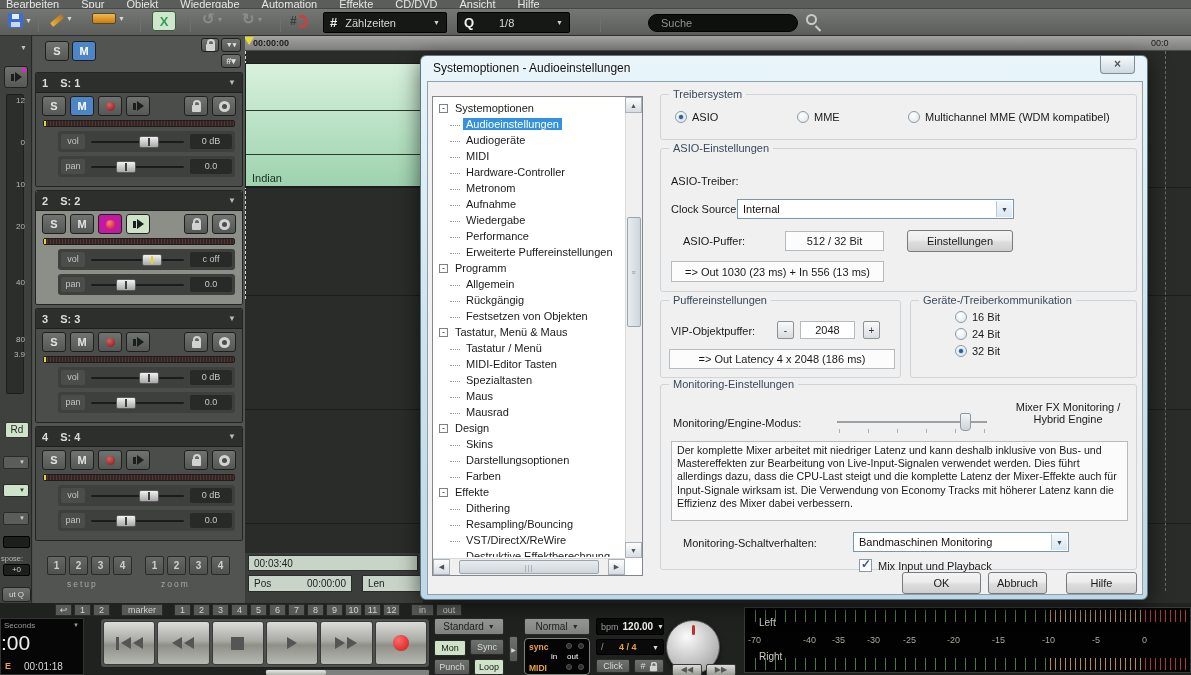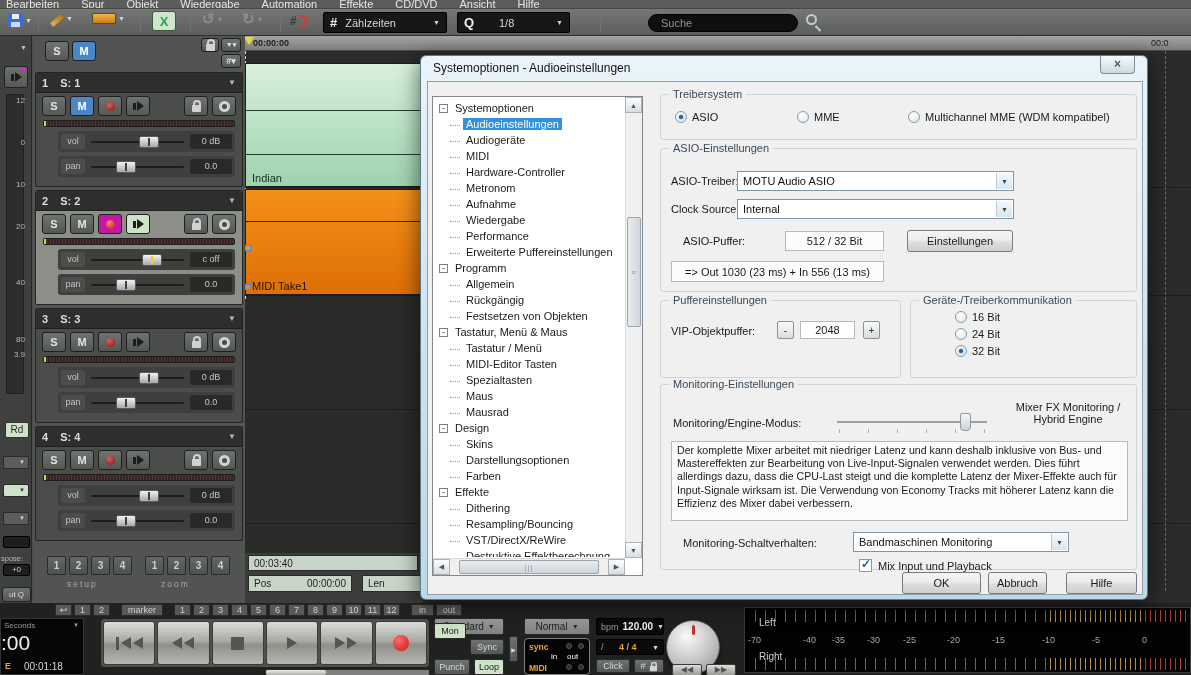--- a/index.html
+++ b/index.html
@@ -472,26 +472,20 @@
       <span class="rl">00:00:00</span>
       <span class="rr">00:0</span>
       <span id="playmark"></span>
     </div>
     <div id="playcursor"></div>
     <div class="clip" id="clip-audio">
       <i class="wline1"></i>
         <i class="wline2"></i>
       <span class="clabel">Indian</span>
     </div>
-    <div class="clip" id="clip-midi">
-      <i class="wline1"></i>
-      <i class="selhnd" style="top:55px"></i>
-      <i class="selhnd" style="bottom:4px"></i>
-      <span class="clabel">MIDI Take1</span>
-    </div>
     <div class="lane" style="top:151px"></div>
     <div class="lane" style="top:259px"></div>
     <div class="lane" style="top:373px"></div>
     <div class="lane" style="top:487px"></div>
     <div id="dashR"></div>
     <div id="arr-footer">
       <div class="lgfield" style="left:3px;top:2px;width:170px;height:16px">
           <span>00:03:40</span>
         </div>
       <div class="lgfield" style="left:3px;top:22px;width:104px;height:17px">
@@ -569,41 +563,38 @@
           </span>
           <span class="radio" style="left:247px;top:16px">
             <i class="rb"></i>
             <span>Multichannel MME (WDM kompatibel)</span>
           </span>
         </div>
 
       <div class="fs" style="left:232px;top:66px;width:477px;height:144px">
         <span class="lg">ASIO-Einstellungen</span>
         <span class="dlbl" style="left:10px;top:26px">ASIO-Treiber:</span>
-        <div class="combo" style="left:76px;top:22px;width:277px;height:20px">
-            <span>MOTU Audio ASIO</span>
-            <span class="ca">▼</span>
-          </div>
         <span class="dlbl" style="left:10px;top:54px">Clock Source:</span>
         <div class="combo" style="left:76px;top:50px;width:277px;height:20px">
             <span>Internal</span>
             <span class="ca">▼</span>
           </div>
         <span class="dlbl" style="left:22px;top:86px">ASIO-Puffer:</span>
         <div class="ibox" style="left:124px;top:82px;width:99px;height:20px">512 / 32 Bit</div>
         <div class="wbtn" style="left:246px;top:81px;width:106px;height:22px">Einstellungen</div>
         <div class="ibox" style="left:10px;top:112px;width:213px;height:21px">=&gt; Out 1030 (23 ms) + In 556 (13 ms)</div>
       </div>
 
       <div class="fs" style="left:232px;top:218px;width:241px;height:78px">
         <span class="lg">Puffereinstellungen</span>
         <span class="dlbl" style="left:10px;top:24px">VIP-Objektpuffer:</span>
         <div class="spin" style="left:116px;top:20px">-</div>
         <div class="ibox" style="left:139px;top:20px;width:55px;height:18px;background:#fff">2048</div>
         <div class="spin" style="left:202px;top:20px">+</div>
+        <div class="ibox" style="left:8px;top:48px;width:226px;height:20px">=&gt; Out Latency 4 x 2048 (186 ms)</div>
       </div>
 
       <div class="fs" id="fs-geraete" style="left:482px;top:218px;width:227px;height:78px">
         <span class="lg">Geräte-/Treiberkommunikation</span>
       <span class="radio" style="left:44px;top:10px">
             <i class="rb"></i>
             <span>16 Bit</span>
           </span>
           <span class="radio" style="left:44px;top:27px">
             <i class="rb"></i>
@@ -700,21 +691,21 @@
         </div>
       <div class="tpb">
           <i class="sym-rec"></i>
         </div>
     </div>
 
     <div class="graybtn" style="left:434px;top:15px;width:70px;height:17px">
         <span>Standard</span>
         <span class="ddc">▼</span>
       </div>
-    <div class="smbtn lit" style="left:434px;top:20px;width:32px;height:16px">Mon</div>
+    <div class="smbtn lit" style="left:434px;top:37px;width:32px;height:16px">Mon</div>
     <div class="smbtn" style="left:470px;top:36px;width:34px;height:16px">Sync</div>
     <div class="smbtn" style="left:434px;top:56px;width:36px;height:16px">Punch</div>
     <div class="smbtn lit" style="left:474px;top:56px;width:30px;height:16px">Loop</div>
     <div class="smbtn" style="left:509px;top:33px;width:9px;height:26px;font-size:6px">▶</div>
 
     <div class="graybtn" style="left:524px;top:15px;width:66px;height:17px">
         <span>Normal</span>
         <span class="ddc">▼</span>
       </div>
     <div id="syncbox">

